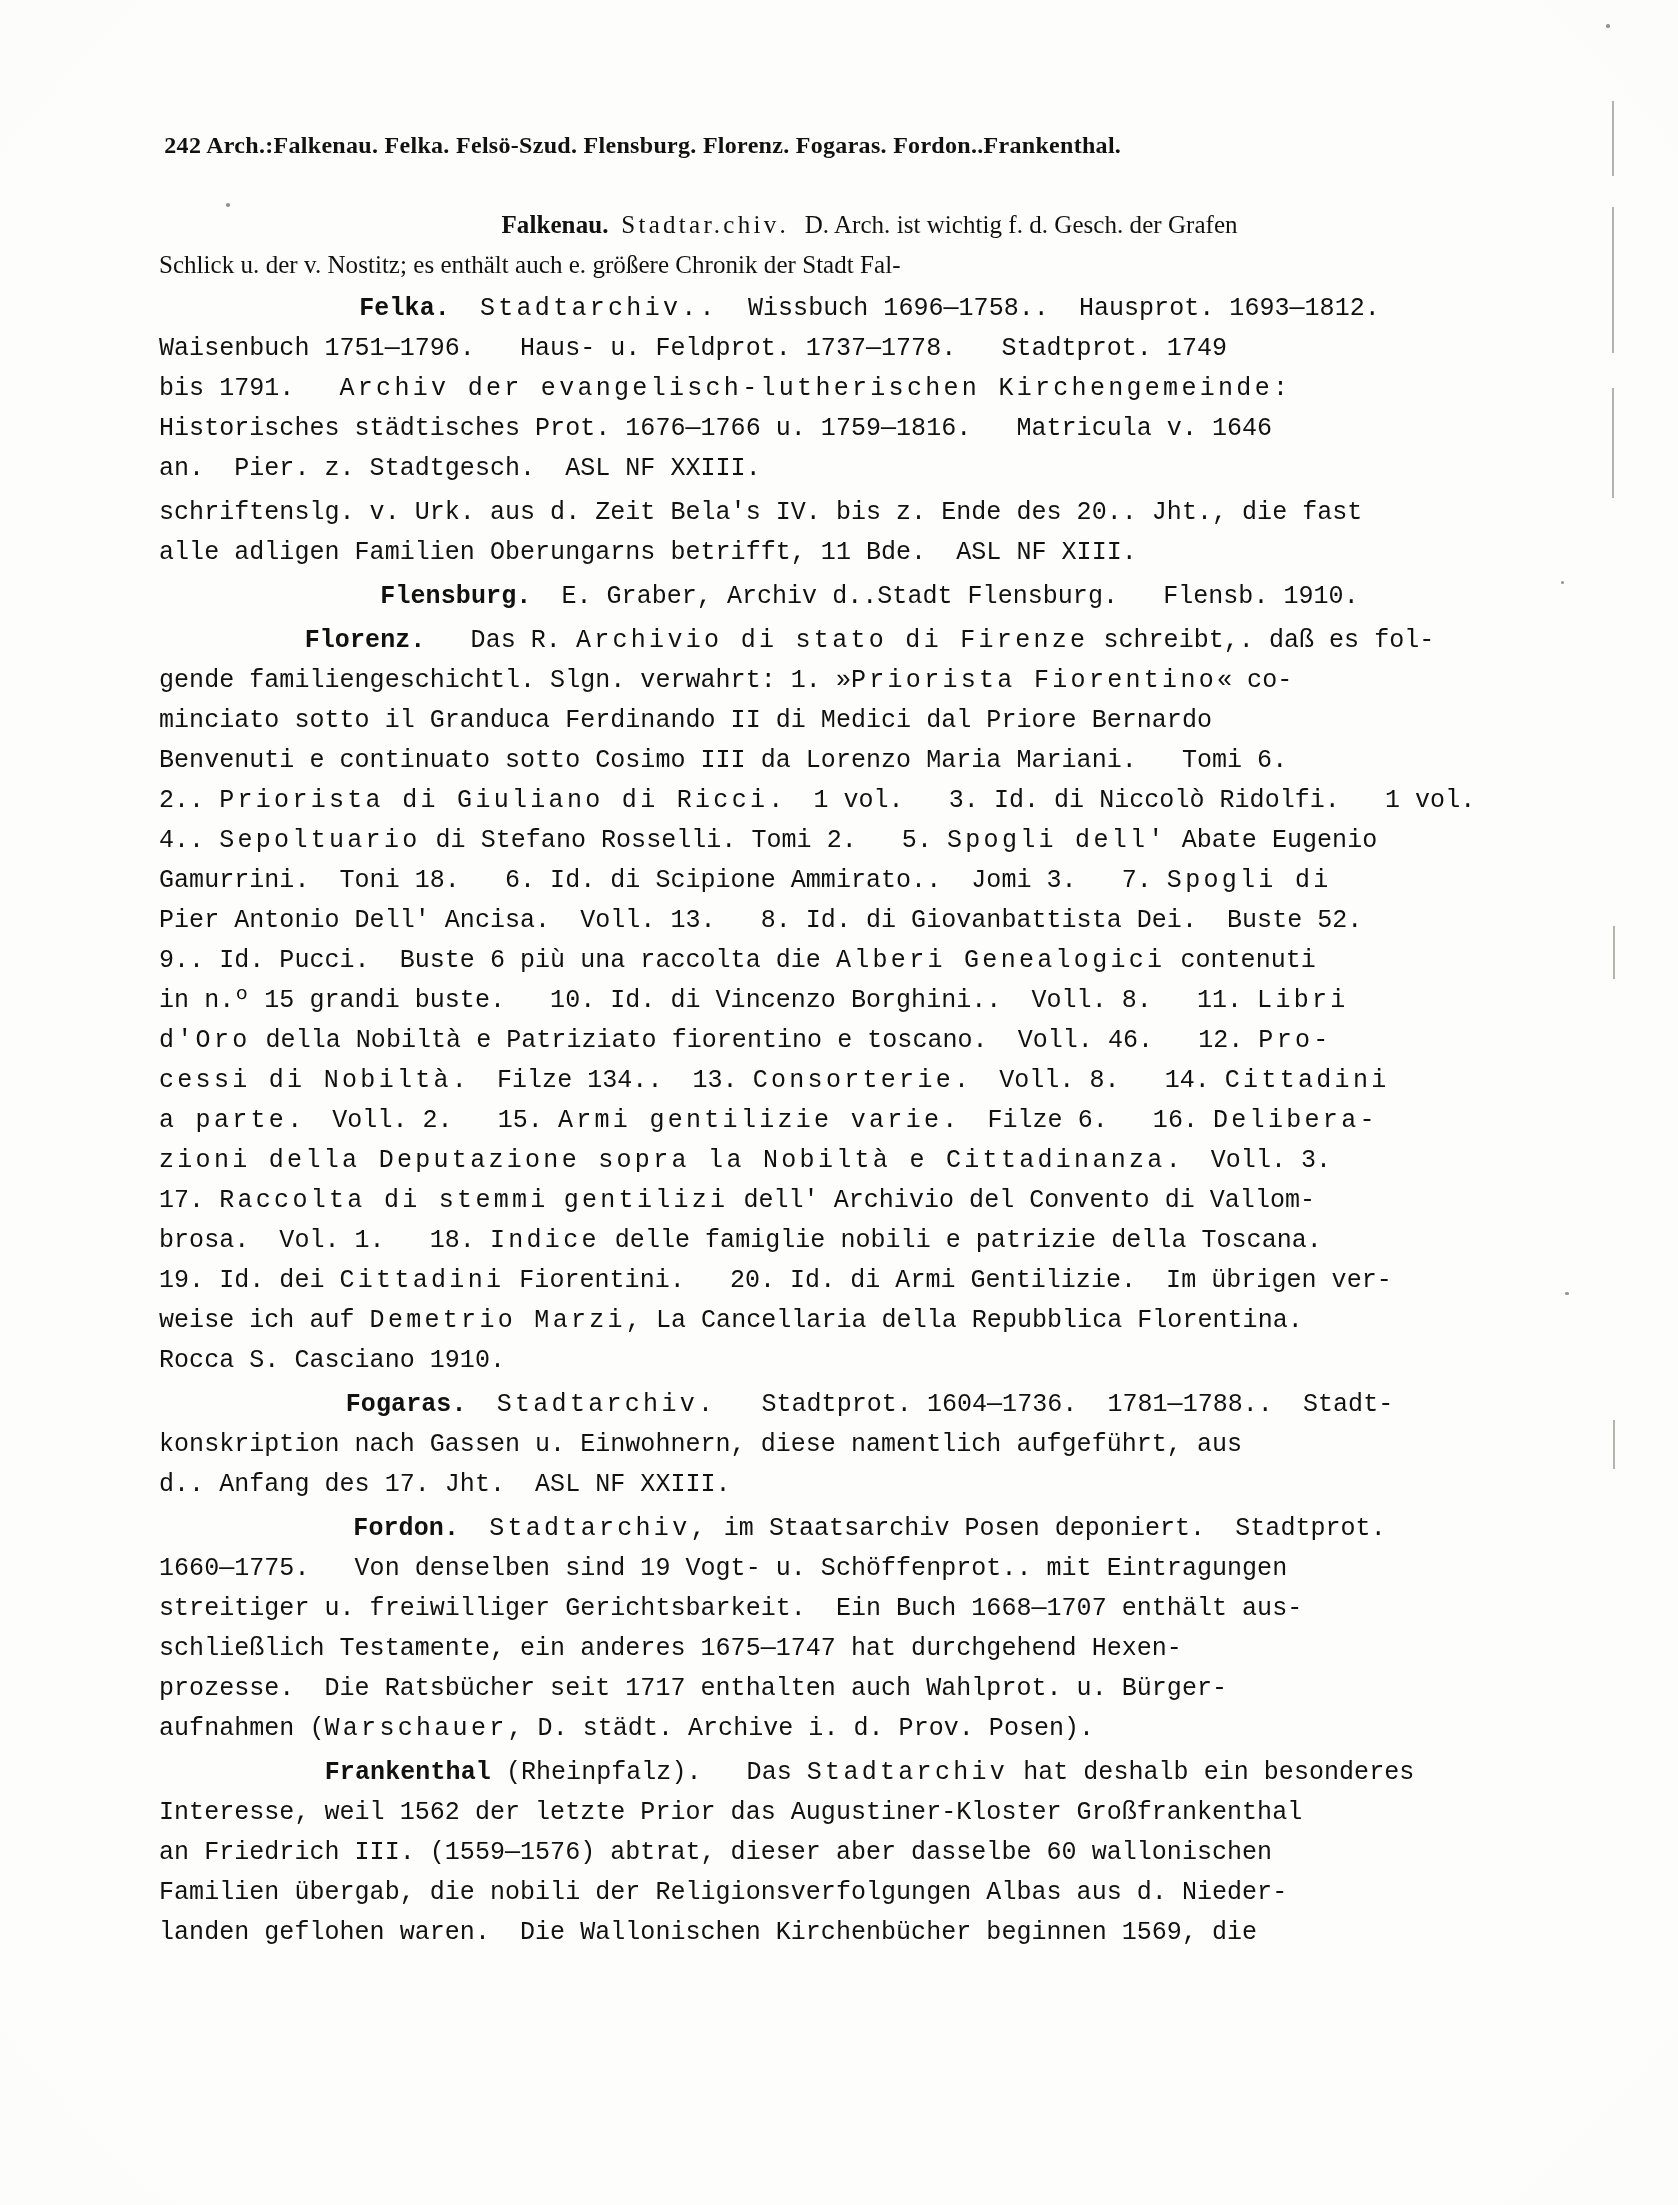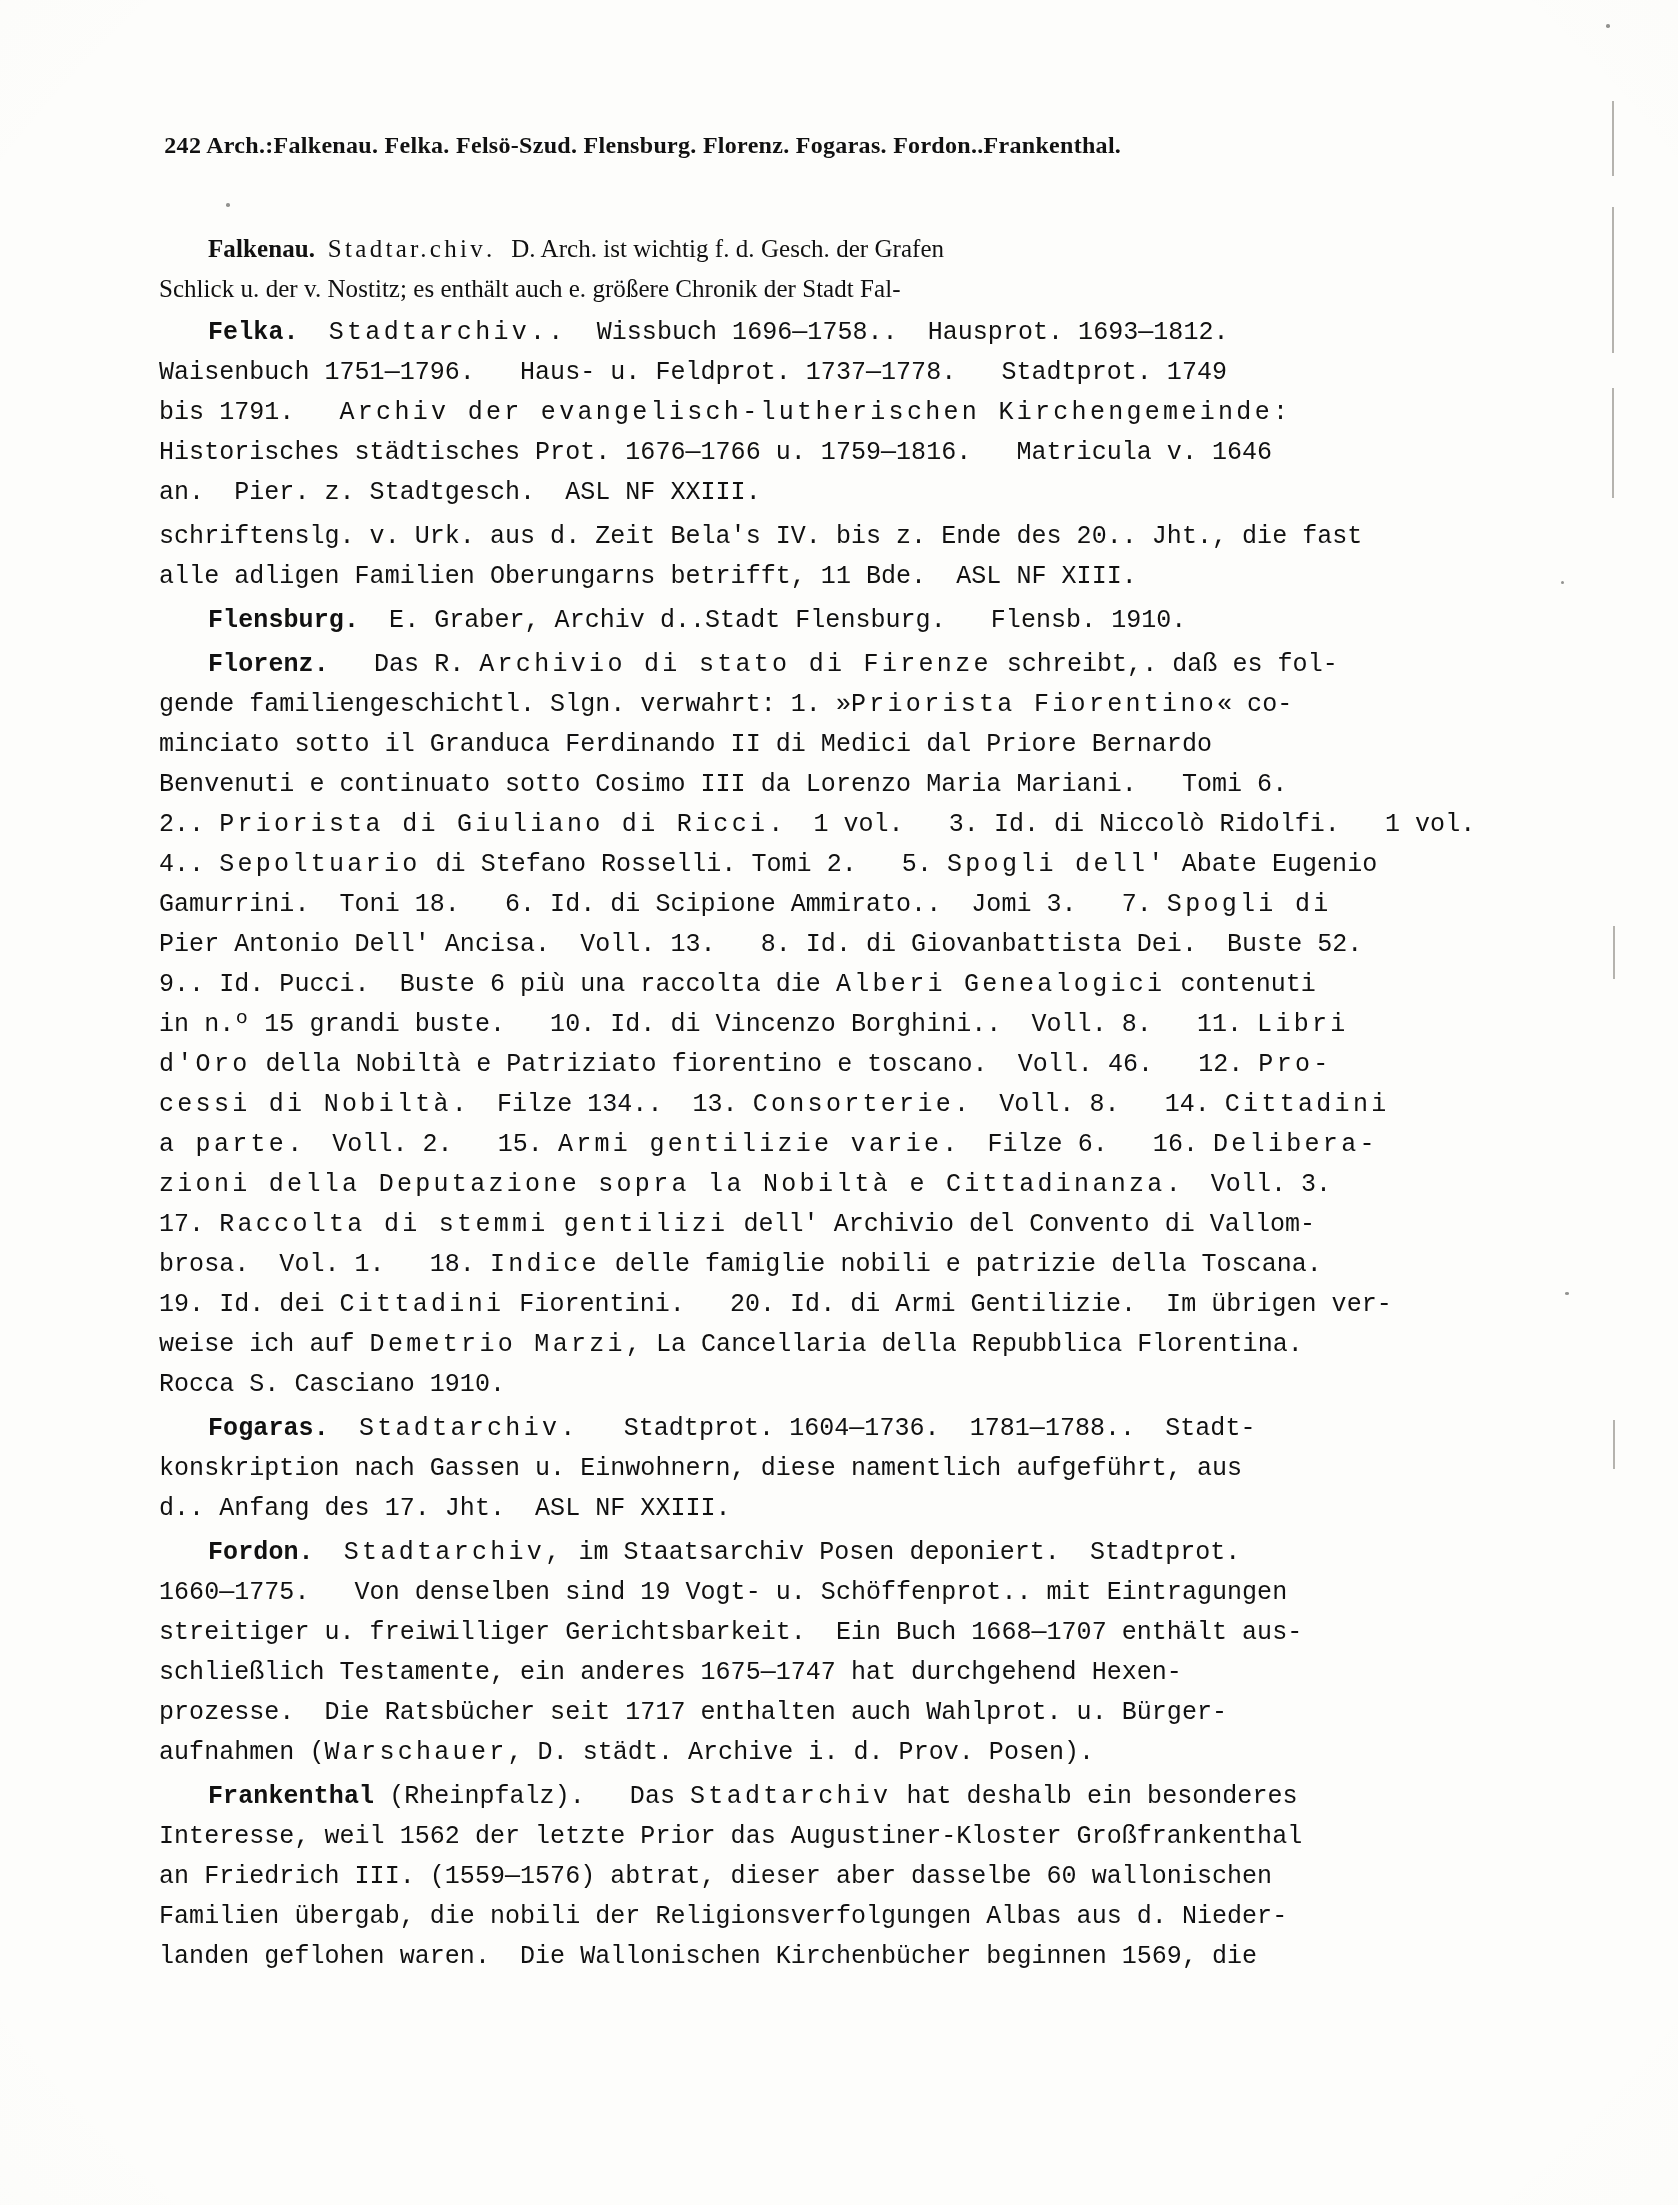--- a/index.html
+++ b/index.html
@@ -31,34 +31,34 @@
     position: absolute;
     left: 159px;
     top: 132px;
     width: 1372px;
   }
   .running-head {
     font-size: 24px;
     font-weight: 700;
     letter-spacing: 0.3px;
     white-space: nowrap;
-    margin-bottom: 70px;
+    margin-bottom: 46px;
     padding-left: 5.3px;
   }
   .para { margin: 0; }
   .para + .para { margin-top: 4px; font-family: Liberation Mono, monospace; }
 
   .ln {
     display: block;
     font-size: 25px;
     line-height: 40px;
     white-space: pre;
     letter-spacing: 0.04px;
   }
-  .ln.indent { padding-left: 49px; }
+  .ln.indent { padding-left: 49px; text-align: center; }
 
   
   b.hw {
     font-weight: 700;
     letter-spacing: 0.1px;
   }
   span.sp {      
     letter-spacing: 3.3px;
   }
 

